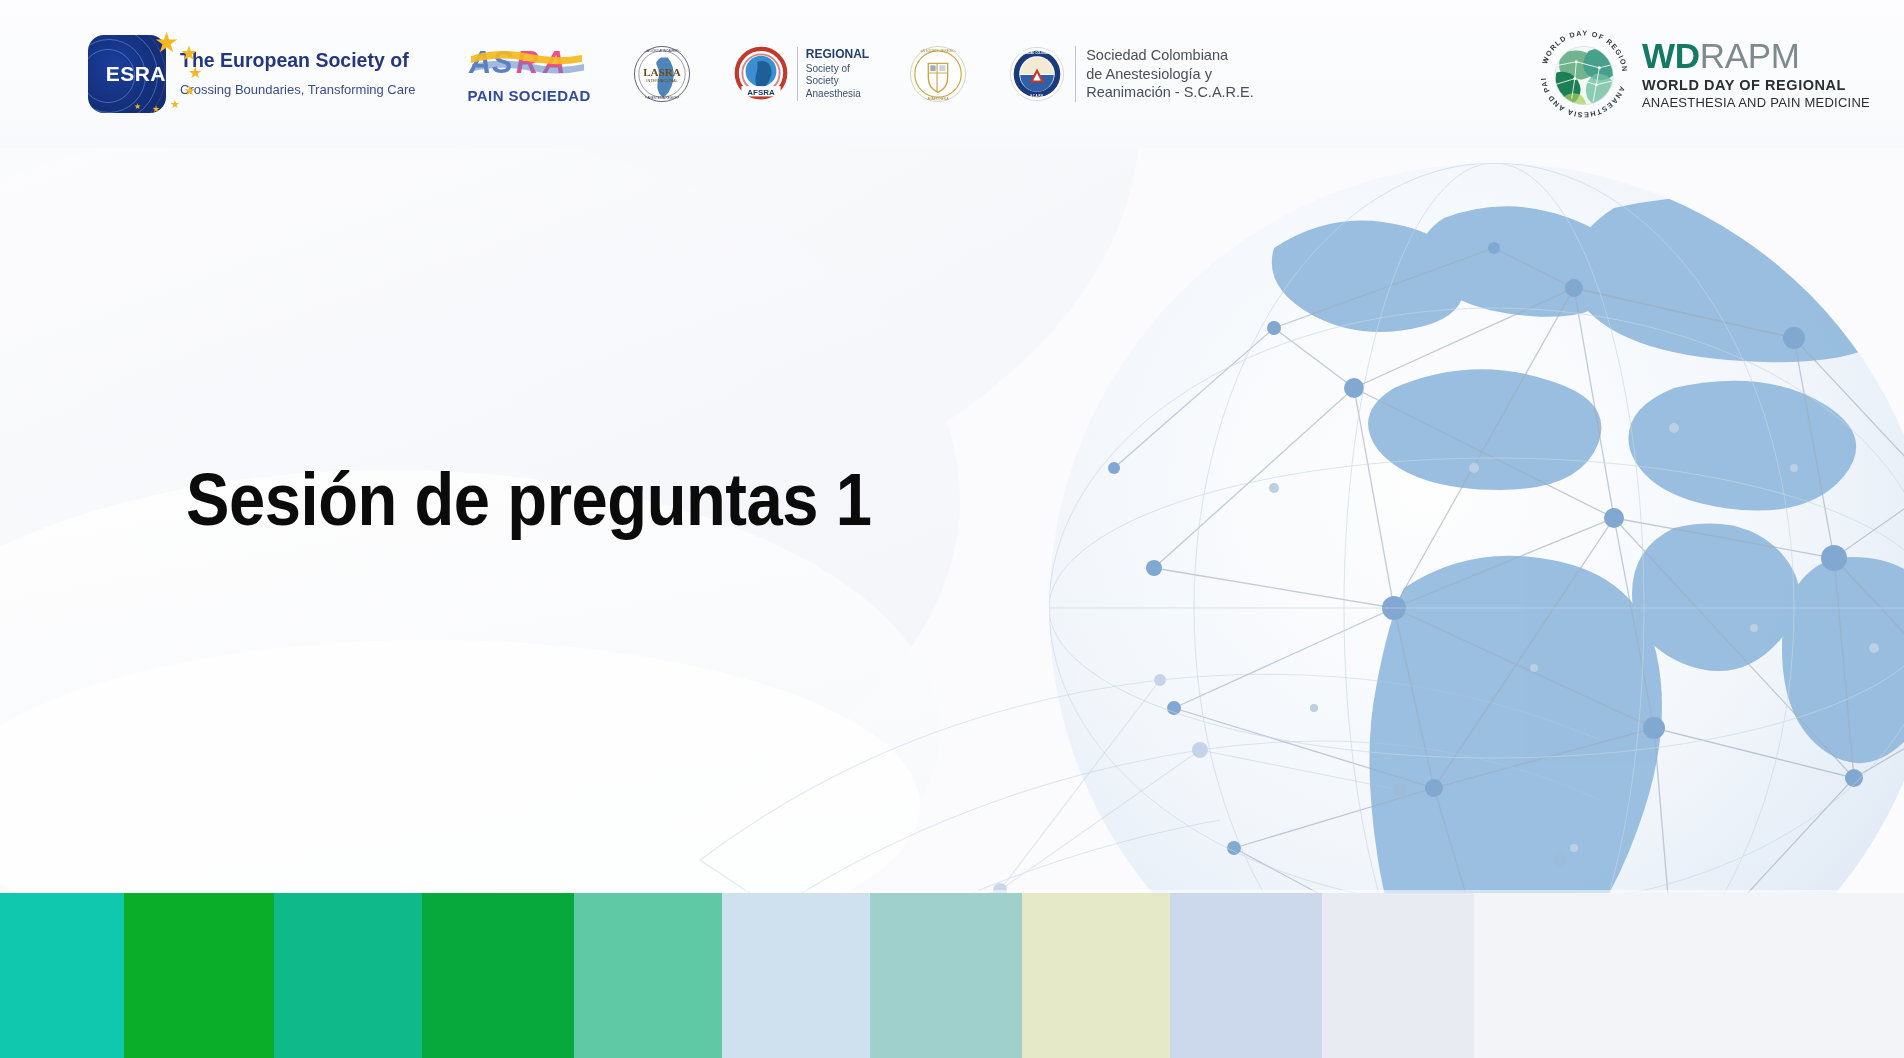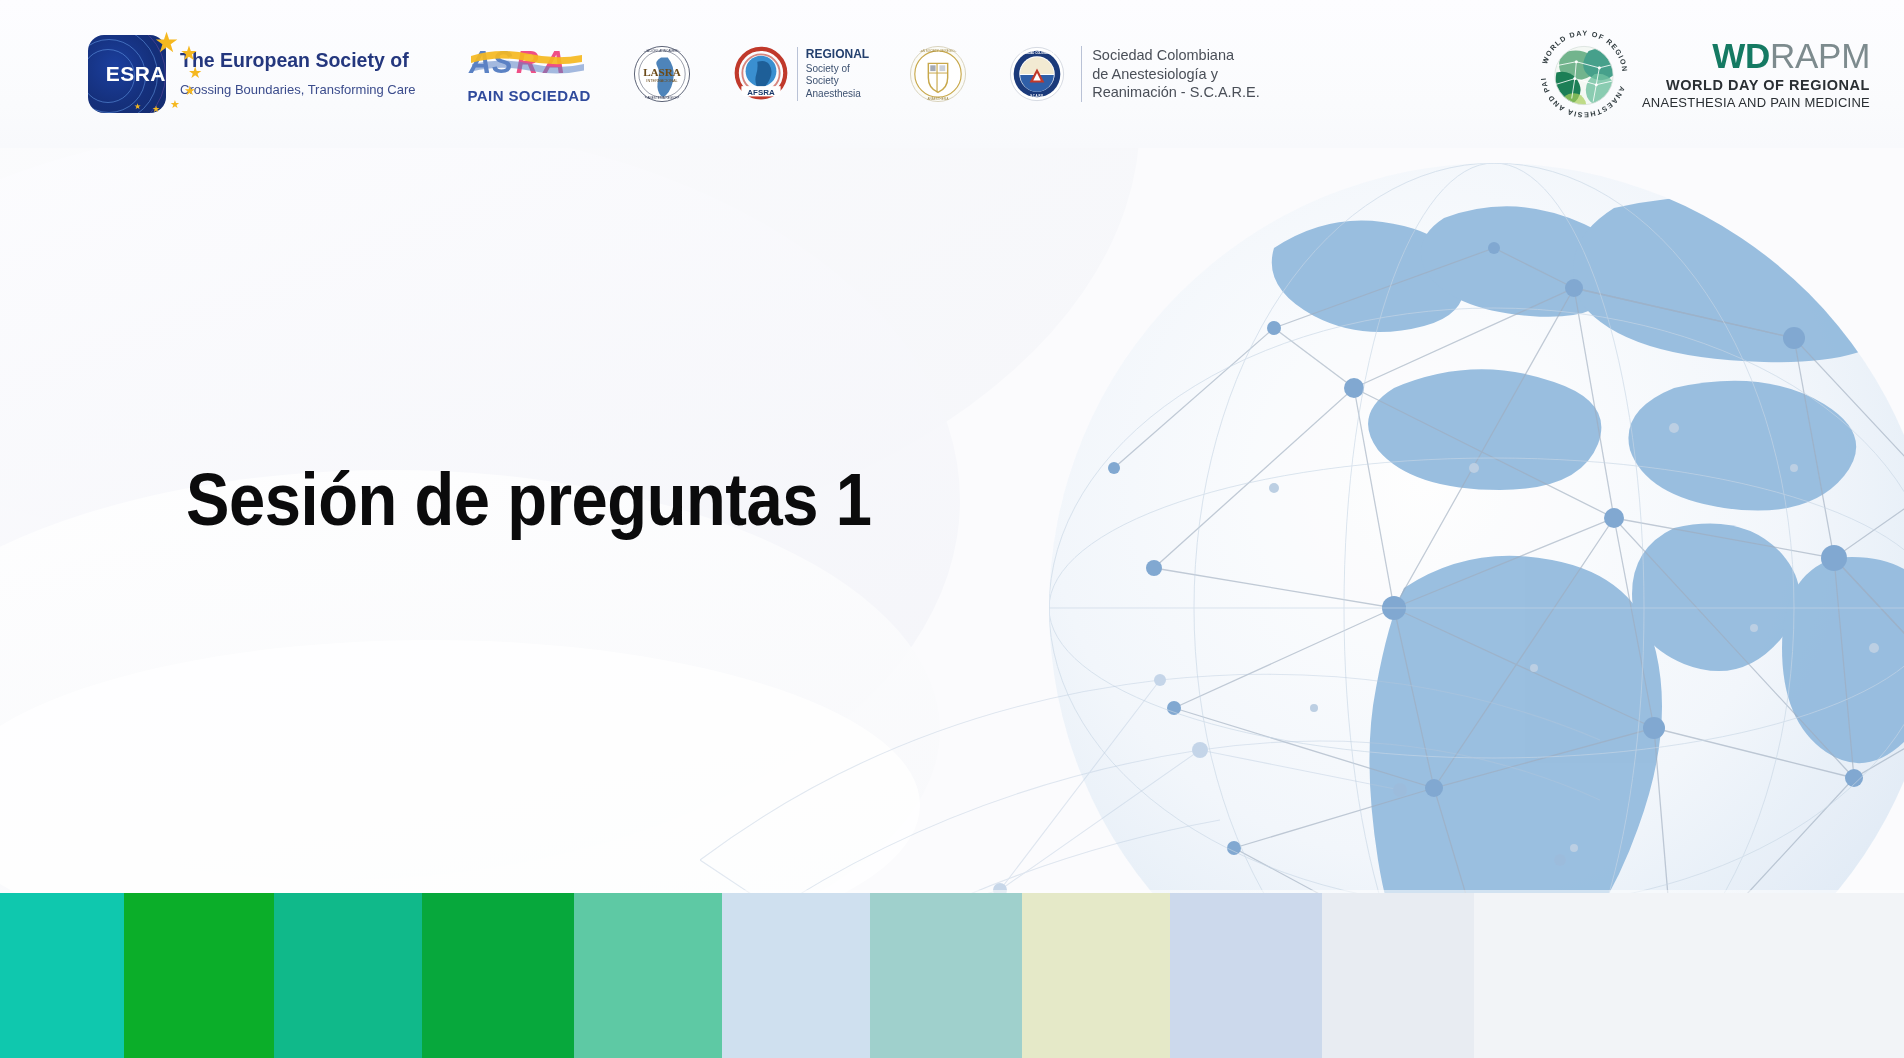--- a/index.html
+++ b/index.html
@@ -120,34 +120,34 @@
 
   .lasra-block { margin-left:42px; width:58px; height:58px;text-align:right; }
   .afsra-block { margin-left:42px; display:flex; align-items:center; gap:8px; }
   .afsra-seal { width:56px; height:56px; }
   .afsra-words { display:flex; flex-direction:column; padding-left:8px; border-left:1.5px solid #b9c2d6; }
   .afsra-words span { color:#3d5170; font-size:10px; line-height:1.27; white-space:nowrap; }
   .afsra-words span.b { font-weight:bold; color:#24406e; font-size:12px; }
 
   .asian-block { margin-left:40px; width:58px; height:58px; }
 
-  .scare-block { margin-left:42px; display:flex; align-items:flex-start; gap:16px; }
+  .scare-block { margin-left:42px; display:flex; align-items:flex-start; gap:10px; }
   .scare-seal { width:56px; height:56px; }
   .scare-words { display:flex; flex-direction:column; padding-left:10px; border-left:1.5px solid #b9c2d6; }
   .scare-words span { color:#4a4f58; font-size:14.5px; line-height:1.3; white-space:nowrap; }
 
   
   .wdrapm {
     position:absolute; right:34px; top:50%;
     transform:translateY(-50%);
     display:flex; align-items:center; gap:12px;
   }
   .wd-globe { position:relative; width:92px; height:92px; flex:0 0 auto; }
   .wd-globe svg { width:100%; height:100%; display:block; }
-  .wd-words { display:flex; flex-direction:column;align-items:flex-end; }
+  .wd-words { display:flex; flex-direction:column; }
   .wd-main { font-size:35px; font-weight:bold; letter-spacing:-.3px; line-height:1; white-space:nowrap; }
   .wd-main .wd { color:#157a63; }
   .wd-main .rapm { color:#7d8b8e; font-weight:normal; }
   .wd-s1 { color:#2a2f33; font-weight:bold; font-size:14.5px; letter-spacing:.55px; margin-top:4px; white-space:nowrap; }
   .wd-s2 { color:#2a2f33; font-size:13px; letter-spacing:.25px; margin-top:2px; white-space:nowrap; }
 
   
   .title {
     position:absolute;
     left:186px; top:463px;

